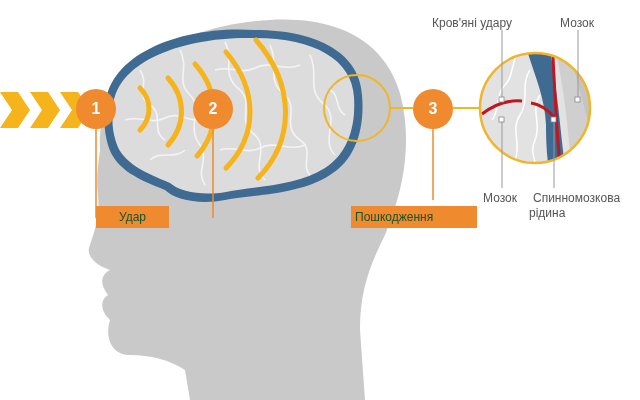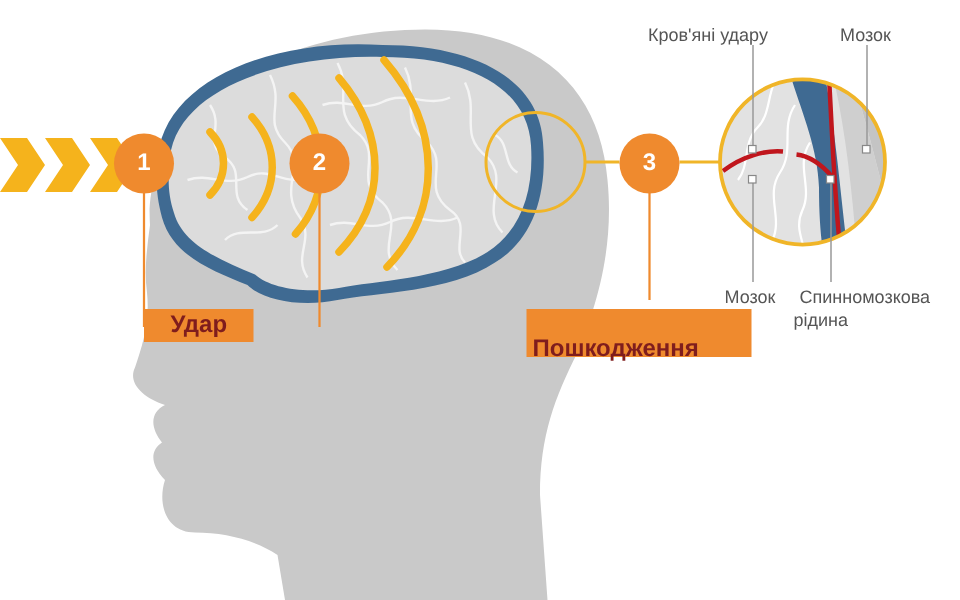--- a/index.html
+++ b/index.html
@@ -1,21 +1,21 @@
 <!DOCTYPE html>
 <html><head>
   <meta charset="utf-8">
   <style>
     html, body { margin: 0; padding: 0; background: #ffffff; }
     body { width: 640px; height: 400px; position: relative; overflow: hidden; font-family: "Liberation Sans", sans-serif; }
     .stage { position: absolute; left: 0; top: 0; width: 640px; height: 400px; }
     svg { position: absolute; left: 0; top: 0; }
     .label-box {
-      position: absolute; background: #ef8a2e; color: #7f1d1d; font-weight: bold;
-      font-size: 16px; line-height: 22px; height: 22px; padding: 0 6px; box-sizing: border-box;
+      position: absolute; background: #ef8a2e; color: #14532d; font-weight: normal;
+      font-size: 12px; line-height: 22px; height: 22px; padding: 0 6px; box-sizing: border-box;
       font-family: "Liberation Sans", sans-serif; white-space: nowrap;
     }
     .step-num {
       position: absolute; width: 40px; height: 40px; border-radius: 50%;
       background: #ef8a2e; color: #fff; font-weight: bold; font-size: 16px;
       display: flex; align-items: center; justify-content: center;
       font-family: "Liberation Sans", sans-serif;
     }
     .anno {
       position: absolute; color: #555555; font-size: 12px; line-height: 14px;
@@ -115,21 +115,21 @@
       <rect x="499" y="117" width="5" height="5"></rect>
       <rect x="551" y="117" width="5" height="5"></rect>
     </g>
   </svg>
 
   <div class="step-num" style="left:76px; top:89px;">1</div>
   <div class="step-num" style="left:193px; top:89px;">2</div>
   <div class="step-num" style="left:413px; top:89px;">3</div>
 
   <div class="label-box" style="left:96px; top:206px; width:73px; text-align:center;">Удар</div>
-  <div class="label-box" style="left:351px; top:206px; width:150px; padding:16px 4px;">Пошкодження</div>
+  <div class="label-box" style="left:351px; top:206px; width:126px; padding:0 4px;">Пошкодження</div>
 
   <div class="anno" style="left:432px; top:16px;">Кров'яні удару</div>
   <div class="anno" style="left:560px; top:16px;">Мозок</div>
   <div class="anno" style="left:483px; top:191px;">Мозок</div>
   <div class="anno" style="left:533px; top:191px;">Спинномозкова</div>
   <div class="anno" style="left:529px; top:206px;">рідина</div>
 
 </div>
 
 </body></html>

